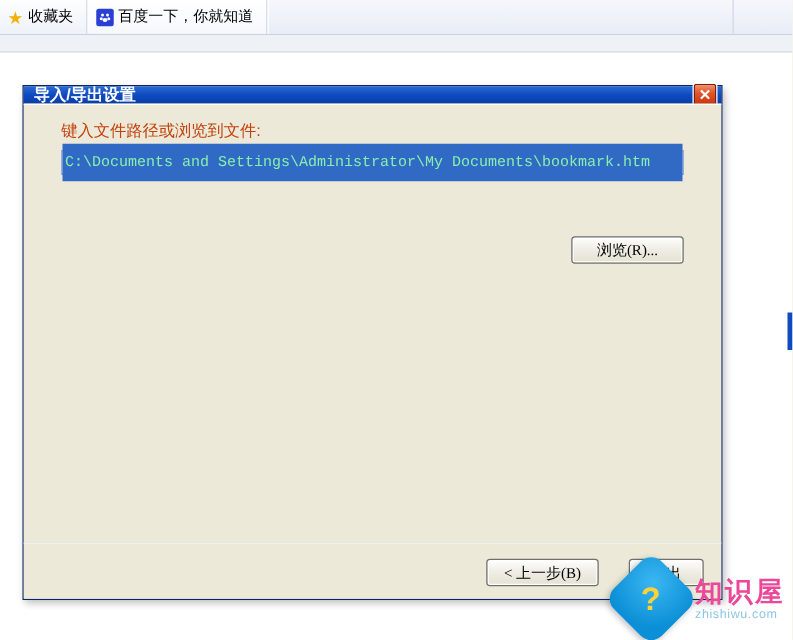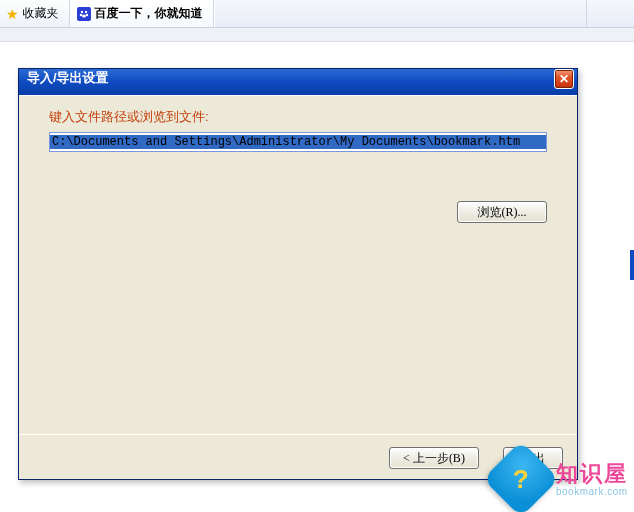--- a/index.html
+++ b/index.html
@@ -24,21 +24,21 @@
   .toolbar-item {
     display: flex;
     align-items: center;
     padding: 0 10px 0 6px;
     border-right: 1px solid #d0d7e4;
     border-left: 1px solid #ffffff;
     gap: 4px;
     background: linear-gradient(#fdfefe,#eef2f9);
   }
   .toolbar-item:first-child { border-left: none; }
-  .toolbar-item.active { background: linear-gradient(#ffffff,#f5f8fc); font-weight: bold; }
+  .toolbar-item.active { background: linear-gradient(#ffffff,#f5f8fc); }
   .star-icon { color: #f3b100; font-size: 14px; line-height: 1; }
   .paw-icon {
     width: 14px; height: 14px; background:#2a3fd4; border-radius:2px;
     display:flex; align-items:center; justify-content:center;
     color:#fff; font-size:9px; font-weight:bold;
   }
   .toolbar-empty { flex:1; background: linear-gradient(#f5f7fb,#e8edf6); border-left:1px solid #fff;}
   .toolbar-end { width:48px; background: linear-gradient(#f5f7fb,#e8edf6); border-left:1px solid #d0d7e4;}
   .browser-body { height: 14px; background:#eef1f6; border-bottom:1px solid #d6dbe4;}
 
@@ -49,24 +49,24 @@
     top: 68px;
     width: 560px;
     height: 412px;
     box-shadow: 2px 3px 6px rgba(0,0,0,0.25);
     border: 1px solid #0a246a;
     background: #ece9d8;
     display: flex;
     flex-direction: column;
   }
   .titlebar {
-    height: 26px;
+    height: 14px;
     background: linear-gradient(#2a6ad3, #0f4bc0 50%, #083da8);
     display: flex;
-    align-items: flex-start;
+    align-items: center;
     padding: 0 3px 0 8px;
     color: #fff;
     font-weight: bold;
     font-size: 13px;
   }
   .titlebar .spacer { flex:1; }
   .close-btn {
     width: 20px; height: 20px;
     background: linear-gradient(#f49a7a,#e1562a 40%,#c62f0a);
     border: 1px solid #fff;
@@ -105,24 +105,24 @@
     border: 1px solid #7a96df;
     background:#fff;
     padding: 0;
     display:flex;
     align-items:center;
   }
   .path-input input {
     flex:1;
     border:none;
     outline:none;
-    height:14px;
+    height:30px;
     font-family: "Courier New", monospace;
     font-size: 12px;
-    color:#000000;
+    color:#86efac;
     background:#316ac5;
     padding: 0 2px;
   }
   .browse-row {
     display:flex;
     justify-content:flex-end;
     padding: 49px 16px 0 0;
   }
   .win-btn {
     min-width: 90px;
@@ -238,15 +238,15 @@
     </div>
   </div>
 </div>
 
 <div class="watermark">
   <div class="wm-badge">
     <div class="wm-badge-inner">?</div>
   </div>
   <div class="wm-text">
     <span class="wm-zh">知识屋</span>
-    <span class="wm-en">bookmark.com</span>
+    <span class="wm-en">zhishiwu.com</span>
   </div>
 </div>
 
 </body></html>

